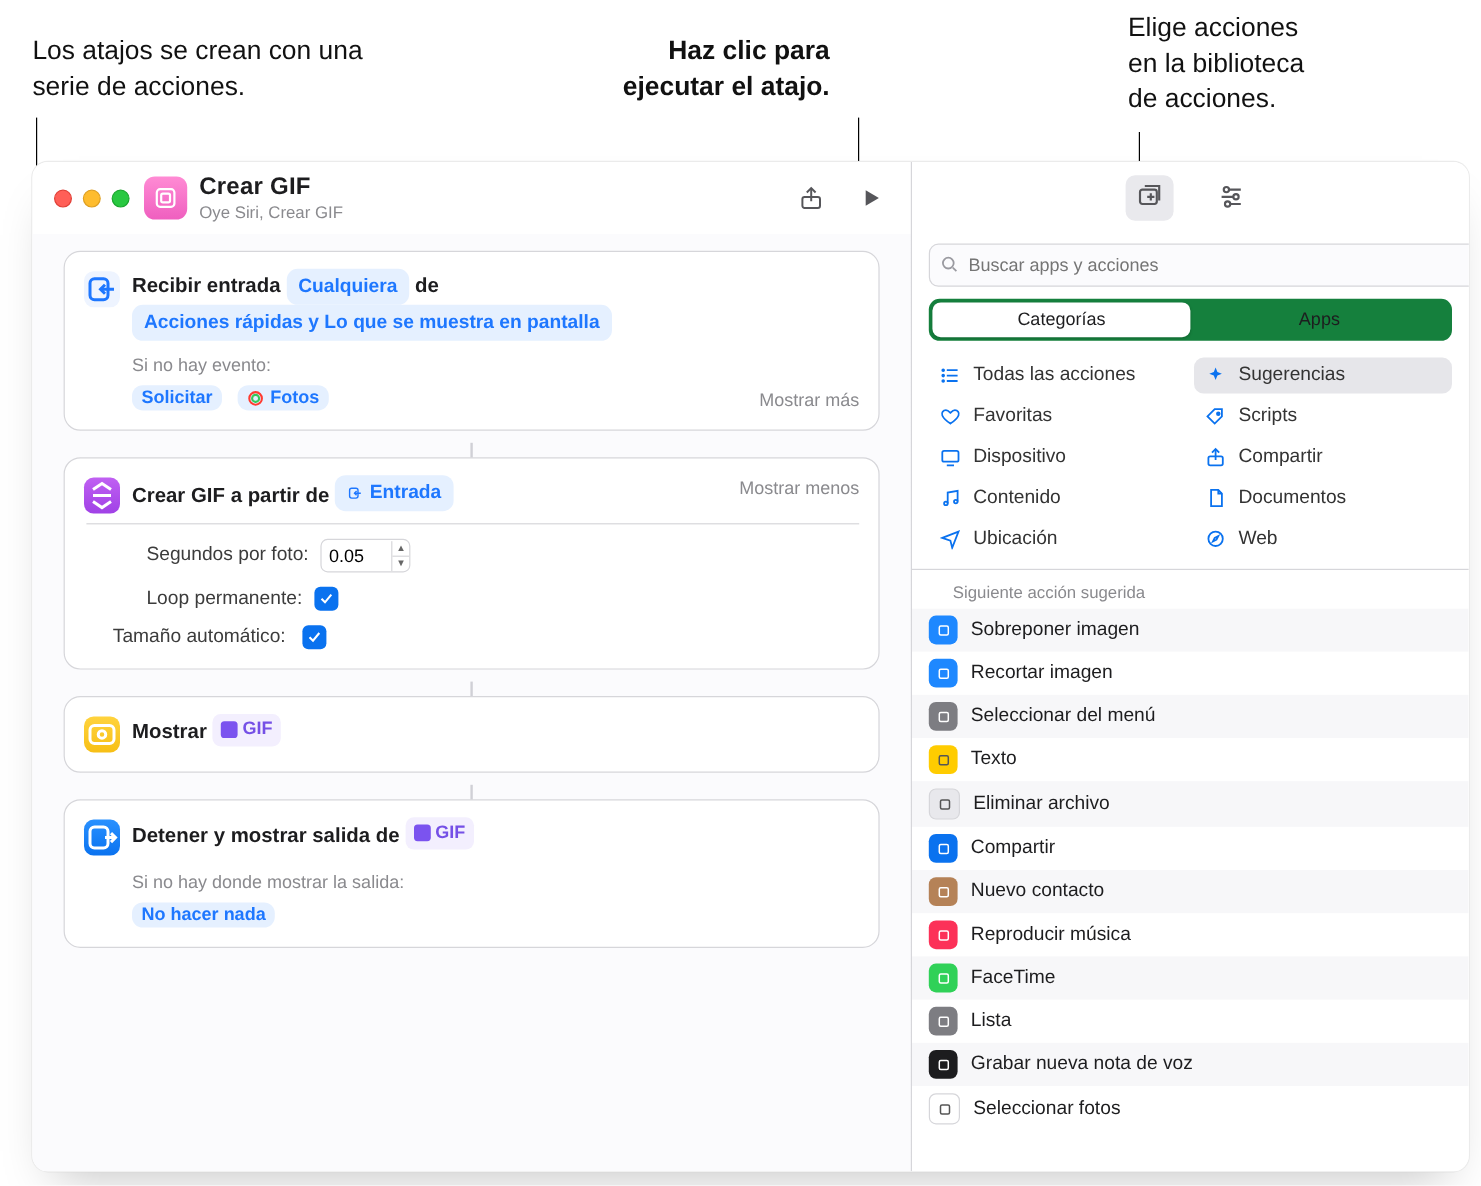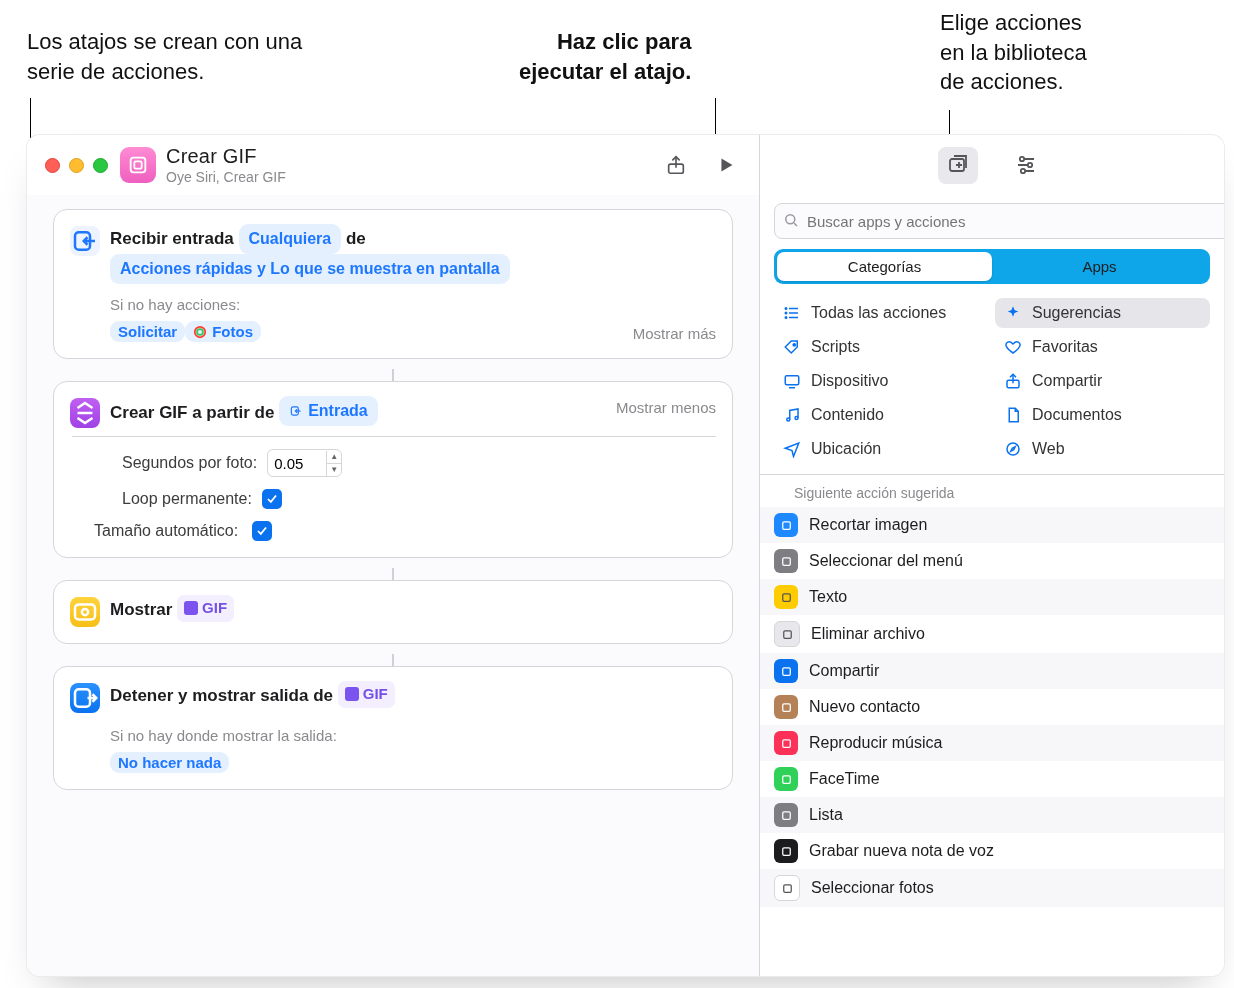--- a/index.html
+++ b/index.html
@@ -29,21 +29,21 @@
   
   .titlebar { height:60px; display:flex; align-items:center; padding:0 14px 0 18px; position:relative; }
   .traffic { display:flex; gap:9px; margin-right:12px; }
   .traffic span { width:13px; height:13px; border-radius:50%; display:inline-block; }
   .tl-close { background:#ff5f57; border:1px solid #e14138; }
   .tl-min   { background:#febc2e; border:1px solid #dfa023; }
   .tl-max   { background:#28c840; border:1px solid #1ba72e; }
   .app-icon { width:36px; height:36px; border-radius:9px; background:linear-gradient(#ff8bd4,#ef5fbf); display:flex; align-items:center; justify-content:center; margin-right:10px; }
   .app-icon svg { width:22px; height:22px; }
   .title-block { flex:1; }
-  .title-main { font-size:20px; font-weight:400; letter-spacing:.2px; }
+  .title-main { font-size:20px; font-weight:700; letter-spacing:.2px; }
   .title-sub { font-size:14px; color:var(--subtle); margin-top:1px; }
   .tb-actions { display:flex; gap:28px; margin-right:8px; color:#56565a; }
   .tb-actions svg { width:22px; height:22px; display:block; }
 
   
   .side-top { height:60px; display:flex; align-items:center; justify-content:center; gap:28px; color:#56565a; }
   .side-top svg, .side-top .btnish svg { width:24px; height:24px; }
   .btnish { padding:5px 8px; border-radius:8px; }
   .btnish.active { background:#e9e9ed; }
 
@@ -80,21 +80,21 @@
   .chk svg { width:14px; height:14px; }
 
   .token-gif { display:inline-flex; align-items:center; gap:4px; background:#f3effe; color:#7550e6; border-radius:7px; padding:2px 7px; font-weight:600; font-size:15px;text-align:center;}
   .token-gif .swatch { width:14px; height:14px; border-radius:3px; background:#7b53ef; display:inline-block; }
 
   
   .search { margin:8px 14px 10px 14px; position:relative; }
   .search input { width:100%; height:34px; border-radius:8px; border:1px solid var(--border); background:#fbfbfd; padding:0 10px 0 32px; font-size:15px; color:#444; }
   .search svg { position:absolute; left:8px; top:8px; width:18px; height:18px; color:#9a9aa0; }
 
-  .seg { margin:0 14px 10px 14px; background:#0ea5e9; border-radius:9px; padding:3px; display:flex; font-size:15px;}
+  .seg { margin:0 14px 10px 14px; background:#15803d; border-radius:9px; padding:3px; display:flex; font-size:15px;}
   .seg div { flex:1; text-align:center; padding:6px 0; border-radius:7px; cursor:default; font-weight:500;}
   .seg .on { background:#fff; box-shadow:0 1px 2px rgba(0,0,0,.15); }
 
   .cat-grid { display:grid; grid-template-columns:1fr 1fr; gap:4px 6px; padding:4px 14px 10px 14px; }
   .cat { display:flex; align-items:center; gap:9px; padding:6px 8px; border-radius:8px; font-size:16px; color:#333;}
   .cat.sel { background:#e6e6ea; }
   .cat .ci { width:20px; display:flex; justify-content:center; color:#0a72ef; }
   .cat .ci svg { width:18px; height:18px; }
 
   .divider { height:1px; background:var(--border); }
@@ -175,22 +175,22 @@
                 </svg>
             </div>
             <div class="action-title" style="flex:1">
               <span class="inline">Recibir entrada</span>
               <span> </span>
               <span class="pill">Cualquiera</span>
               <span> </span><span class="inline">de</span><span> </span>
               <span class="pill" style="white-space:normal;">Acciones rápidas y Lo que se muestra en pantalla</span>
             </div>
           </div>
-          <div class="card-sub">Si no hay acciones:</div>
-          <div style="margin-left:40px; display:flex; align-items:center; gap:0;text-align:right;">
+          <div class="card-sub">Si no hay evento:</div>
+          <div style="margin-left:40px; display:flex; align-items:center; gap:13px;text-align:right;">
             <span class="pill small">Solicitar</span>
             <span class="pill small">
               <svg viewBox="0 0 24 24">
                   <circle cx="12" cy="12" r="9" fill="none" stroke="#ff3b30" stroke-width="3"></circle>
                   <circle cx="12" cy="12" r="5" fill="none" stroke="#34c759" stroke-width="3"></circle>
                 </svg>
               <span>Fotos</span>
             </span>
             <span class="right-slot" style="margin-left:auto">Mostrar más</span>
           </div>
@@ -358,33 +358,33 @@
             <span class="ci">
               <svg viewBox="0 0 24 24" fill="currentColor">
                 <path d="M12 3l2 5 5 2-5 2-2 5-2-5-5-2 5-2z"></path>
               </svg>
             </span>
             <span>Sugerencias</span>
           </div>
         <div class="cat">
             <span class="ci">
               <svg viewBox="0 0 24 24" fill="none" stroke="currentColor" stroke-width="2">
+                <path d="M12 20s-7-4.5-9-9c-1.3-3 1-6 4-6 2 0 3 1 5 3 2-2 3-3 5-3 3 0 5.3 3 4 6-2 4.5-9 9-9 9z"></path>
+              </svg>
+            </span>
+            <span>Favoritas</span>
+          </div>
+        <div class="cat">
+            <span class="ci">
+              <svg viewBox="0 0 24 24" fill="none" stroke="currentColor" stroke-width="2">
                 <path d="M3 12l8-8h8v8l-8 8z"></path>
                 <circle cx="15" cy="9" r="1.5" fill="currentColor"></circle>
               </svg>
             </span>
             <span>Scripts</span>
-          </div>
-        <div class="cat">
-            <span class="ci">
-              <svg viewBox="0 0 24 24" fill="none" stroke="currentColor" stroke-width="2">
-                <path d="M12 20s-7-4.5-9-9c-1.3-3 1-6 4-6 2 0 3 1 5 3 2-2 3-3 5-3 3 0 5.3 3 4 6-2 4.5-9 9-9 9z"></path>
-              </svg>
-            </span>
-            <span>Favoritas</span>
           </div>
         <div class="cat">
             <span class="ci">
               <svg viewBox="0 0 24 24" fill="none" stroke="currentColor" stroke-width="2">
                 <rect x="3" y="5" width="18" height="12" rx="2"></rect>
                 <path d="M8 21h8"></path>
               </svg>
             </span>
             <span>Dispositivo</span>
           </div>
@@ -439,20 +439,28 @@
       <div class="divider"></div>
       <div class="hint">Siguiente acción sugerida</div>
 
       <div class="action-list" id="action-list">
           <div class="arow">
             <span class="aicn" style="background: rgb(30, 136, 255);">
               <svg viewBox="0 0 24 24" fill="none" stroke="#fff" stroke-width="2">
                 <rect x="6" y="6" width="12" height="12" rx="2"></rect>
               </svg>
             </span>
+            <span>Sobreponer imagen</span>
+          </div>
+          <div class="arow">
+            <span class="aicn" style="background: rgb(30, 136, 255);">
+              <svg viewBox="0 0 24 24" fill="none" stroke="#fff" stroke-width="2">
+                <rect x="6" y="6" width="12" height="12" rx="2"></rect>
+              </svg>
+            </span>
             <span>Recortar imagen</span>
           </div>
           <div class="arow">
             <span class="aicn" style="background: rgb(125, 125, 130);">
               <svg viewBox="0 0 24 24" fill="none" stroke="#fff" stroke-width="2">
                 <rect x="6" y="6" width="12" height="12" rx="2"></rect>
               </svg>
             </span>
             <span>Seleccionar del menú</span>
           </div>

